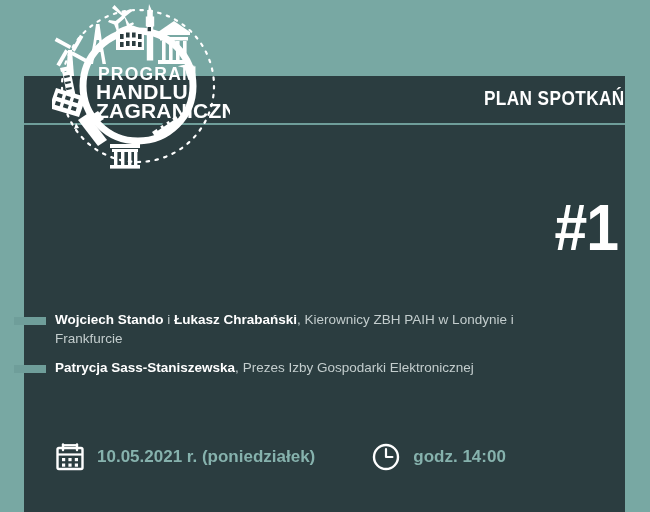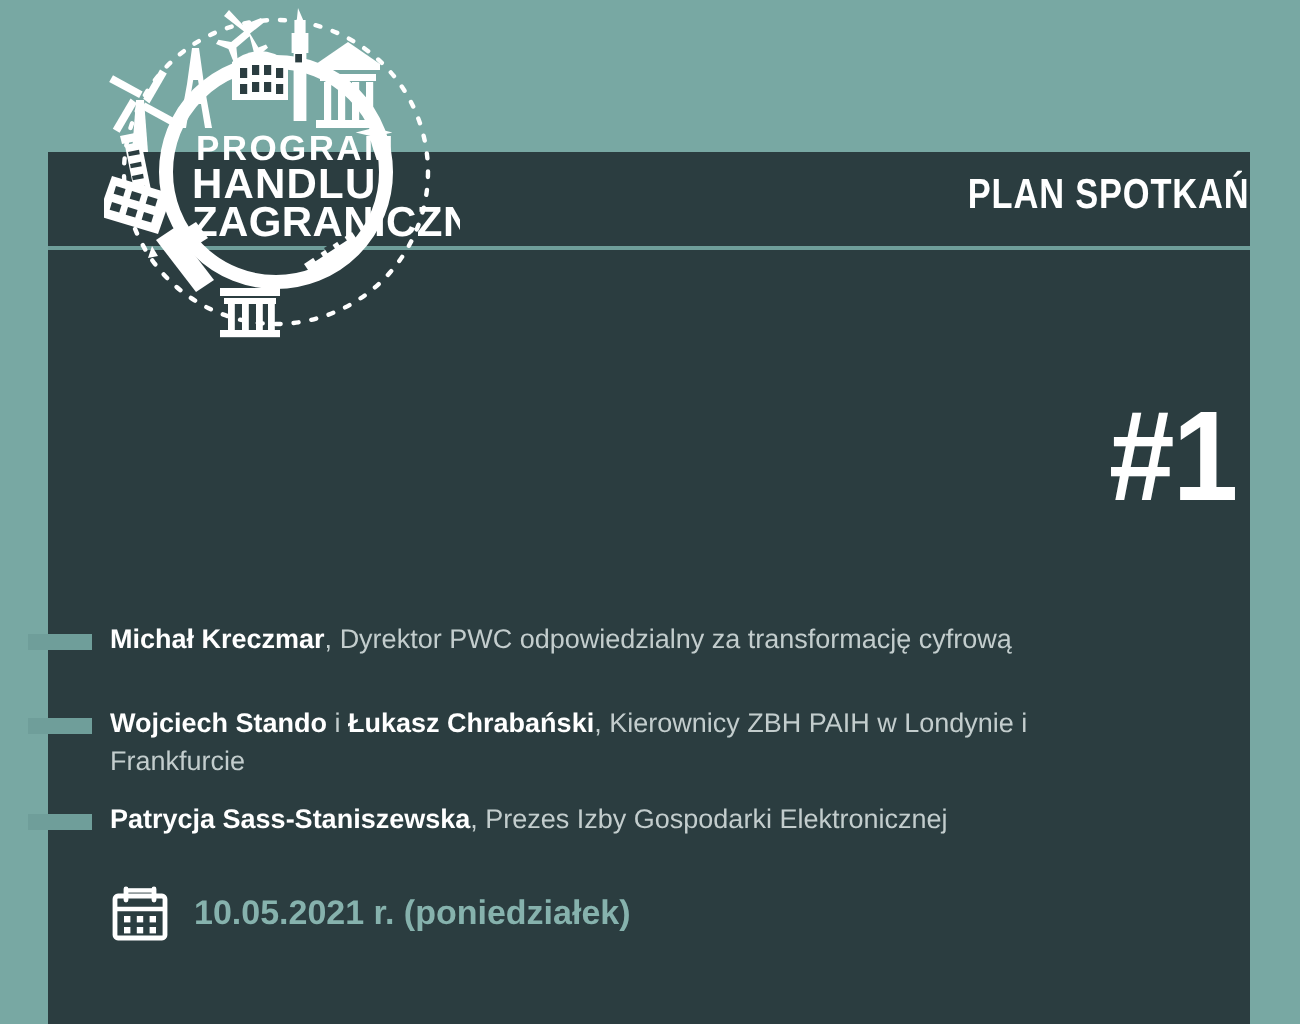--- a/index.html
+++ b/index.html
@@ -271,26 +271,20 @@
         <text x="44" y="116" font-size="21" letter-spacing="0.2">ZAGRANICZNEGO</text>
       </g>
     </svg>
   </div>
 
 
   <div class="issue-number">#1</div>
 
   <div class="speakers">
 
-    <div class="speaker-row">
-      <span class="bullet"></span>
-      <div class="speaker-text">
-        <b>Michał Kreczmar</b><span>, </span><span>Dyrektor PWC odpowiedzialny za transformację cyfrową</span>
-      </div>
-    </div>
 
     <div class="speaker-row">
       <span class="bullet"></span>
       <div class="speaker-text">
         <b>Wojciech Stando</b><span> i </span><b>Łukasz Chrabański</b><span>, </span><span>Kierownicy ZBH PAIH w Londynie i Frankfurcie</span>
       </div>
     </div>
 
     <div class="speaker-row">
       <span class="bullet"></span>
@@ -317,16 +311,25 @@
             <rect x="19.8" y="16" width="3.2" height="3.2"></rect>
             <rect x="7" y="21.5" width="3.2" height="3.2"></rect>
             <rect x="13.4" y="21.5" width="3.2" height="3.2"></rect>
             <rect x="19.8" y="21.5" width="3.2" height="3.2"></rect>
           </g>
         </svg>
       </span>
       <span class="meta-label">10.05.2021 r. (poniedziałek)</span>
     </div>
 
+    <div class="meta-item time">
+      <span class="meta-icon">
+        <svg width="30" height="30" viewBox="0 0 30 30" xmlns="http://www.w3.org/2000/svg">
+          <circle cx="15" cy="15" r="12" fill="none" stroke="#ffffff" stroke-width="2.4"></circle>
+          <path d="M15 7.2 L15 15 L21.4 15" fill="none" stroke="#ffffff" stroke-width="2.2" stroke-linecap="round" stroke-linejoin="round"></path>
+        </svg>
+      </span>
+      <span class="meta-label">godz. 14:00</span>
+    </div>
 
   </div>
 
 </div>
 
 </body></html>

